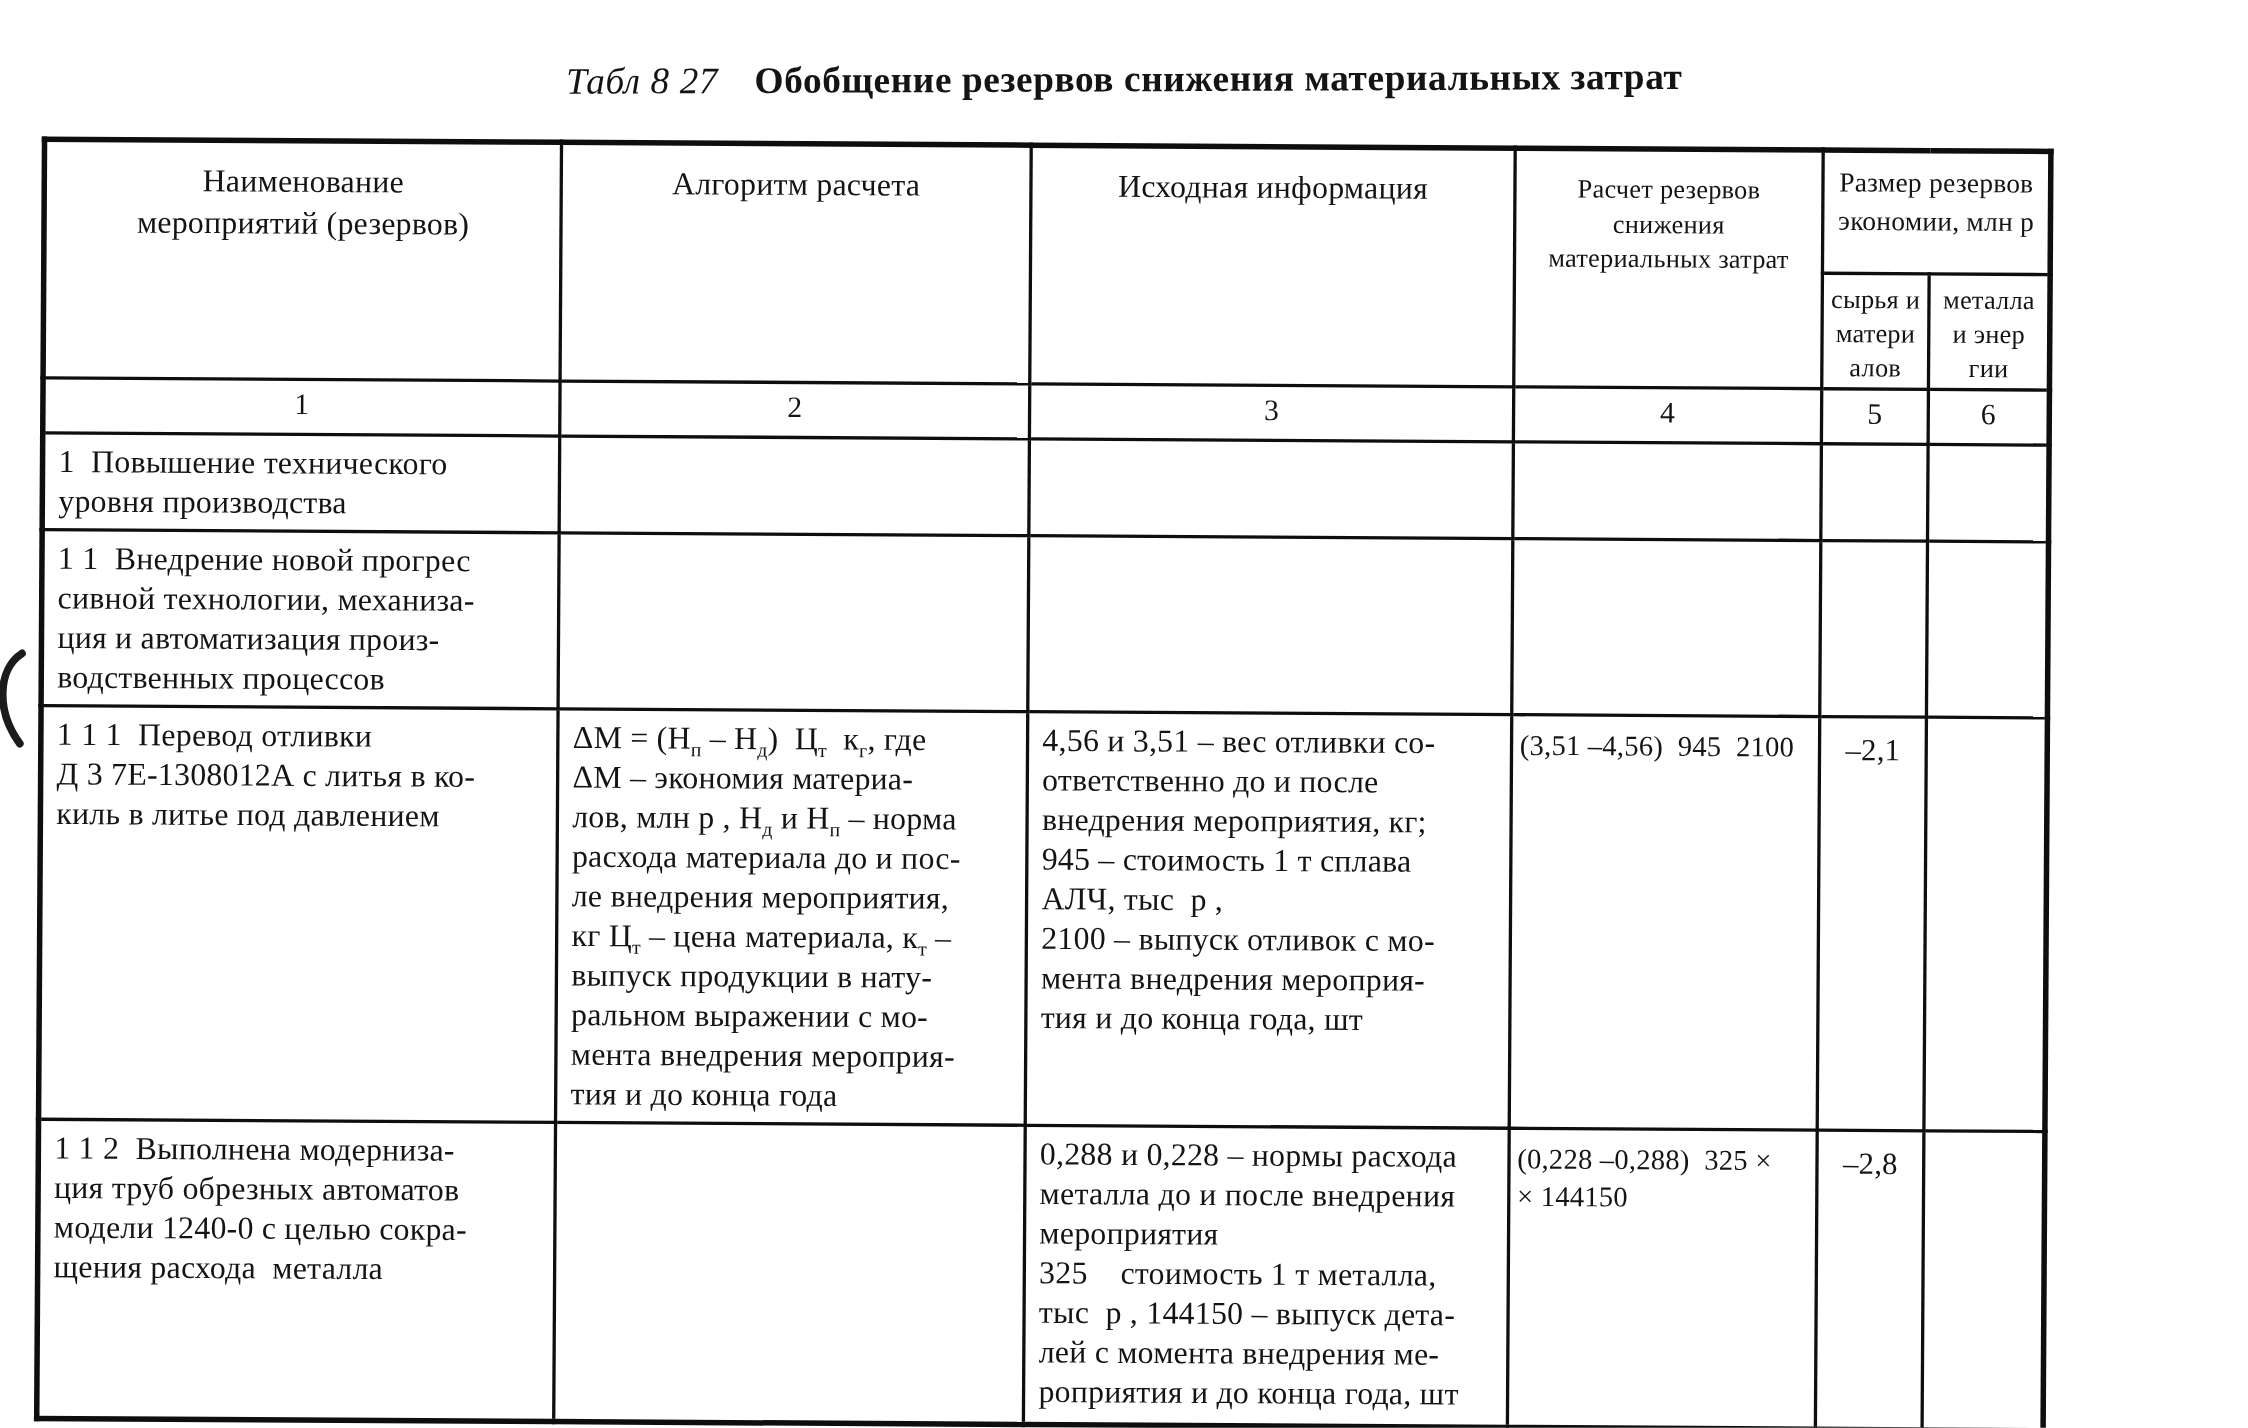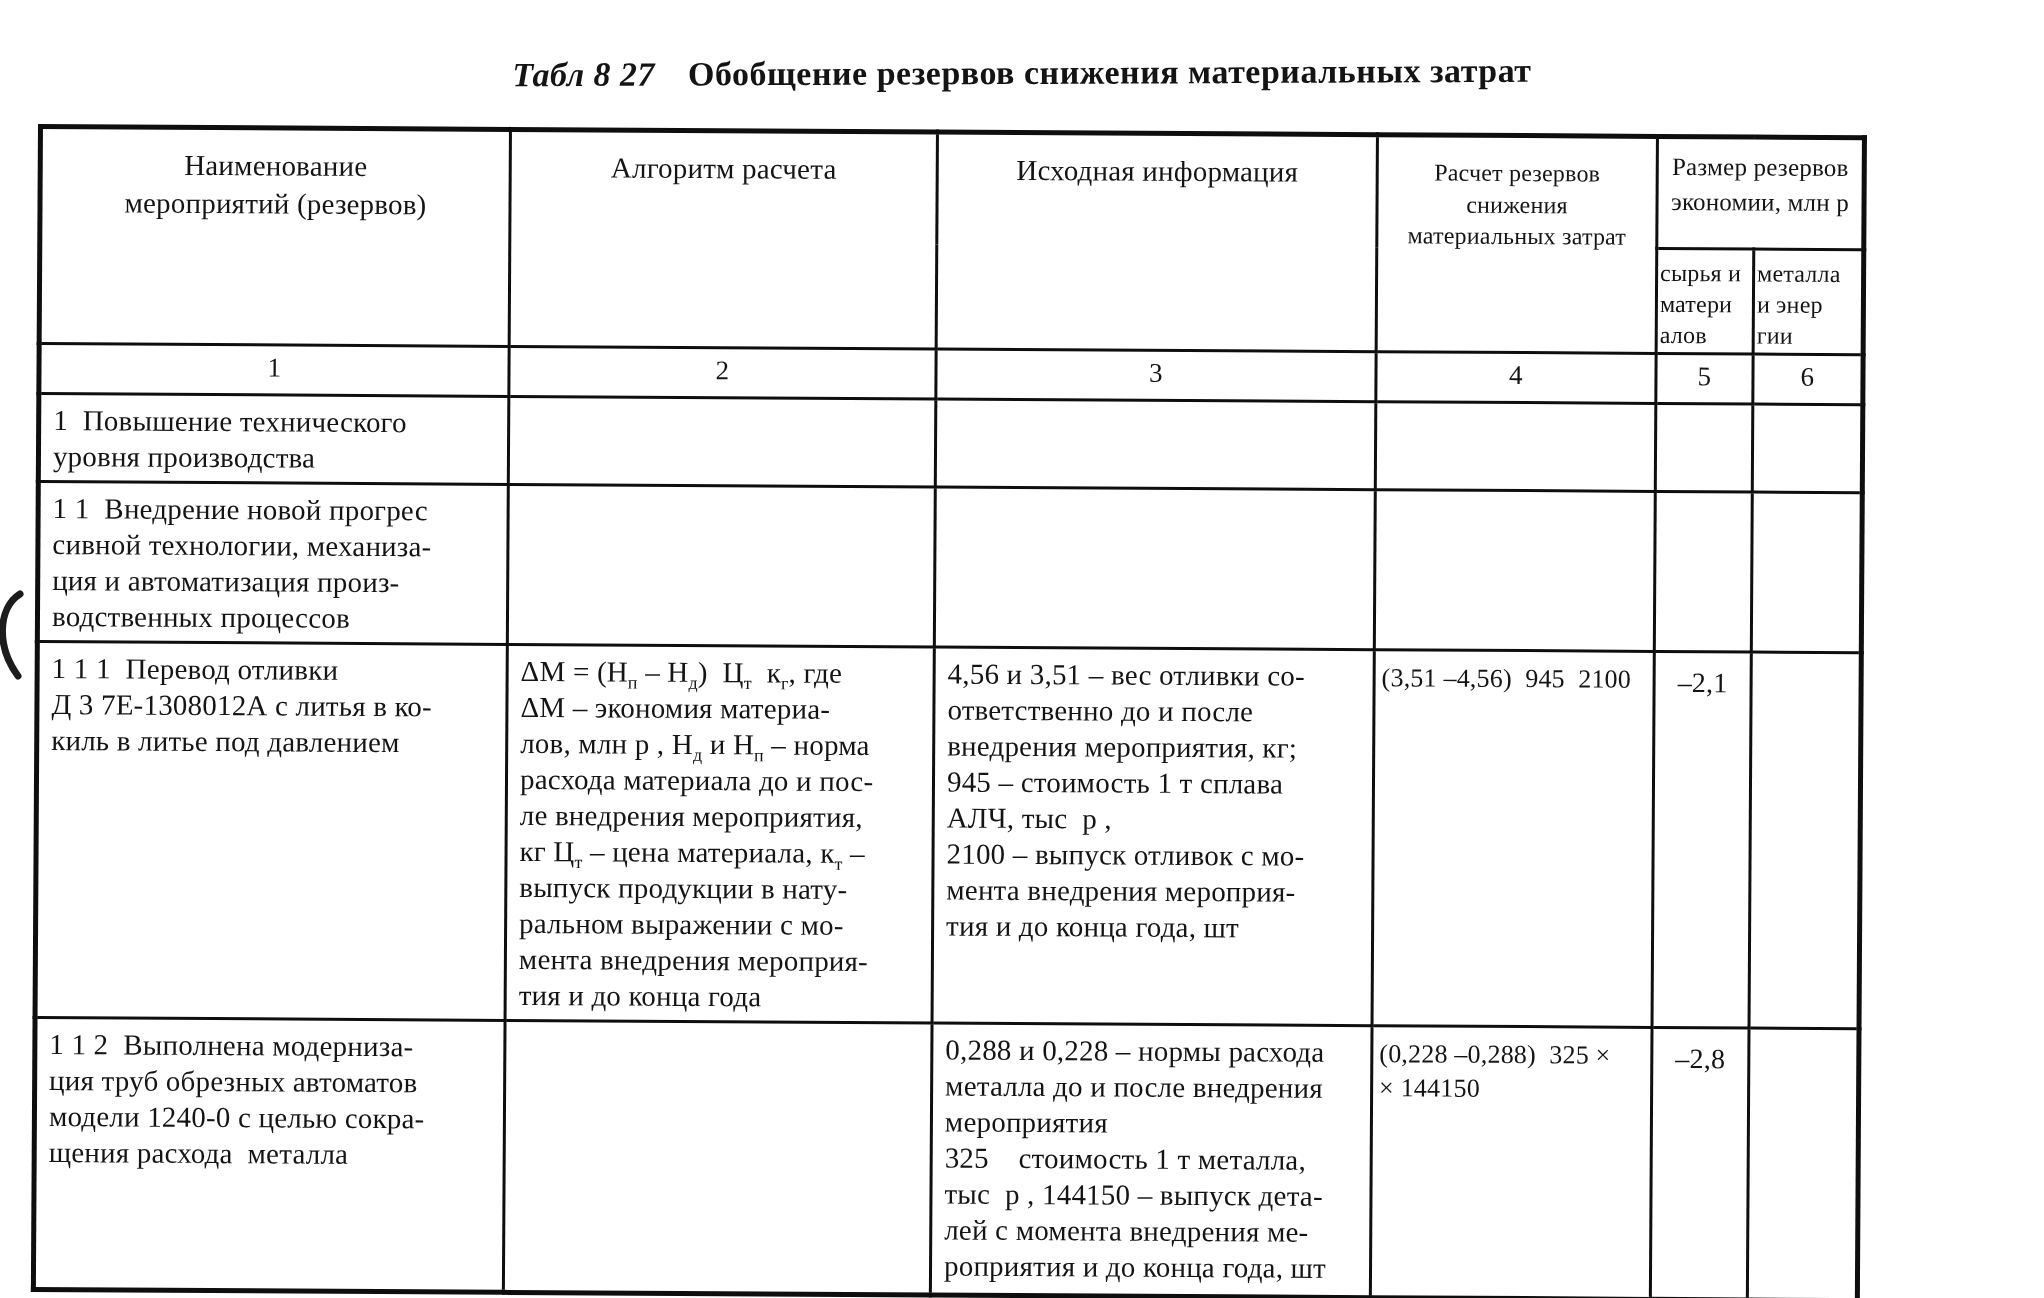--- a/index.html
+++ b/index.html
@@ -16,21 +16,21 @@
   .caption {
     position: absolute;
     top: 54px; left: 0;
     width: 2044px;
     text-align: center;
     font-size: 34px;
     letter-spacing: 0.5px;
     transform: rotate(-0.25deg);
     white-space: nowrap;
   }
-  .caption .prefix { font-style: italic; font-weight: 700; margin-right: 33px; }
+  .caption .prefix { font-style: italic; font-weight: 400; margin-right: 33px; }
   .caption .main  { font-weight: 700; }
 
   .table-wrap {
     position: absolute;
     left: 38px; top: 124px;
     transform: rotate(0.35deg);
     transform-origin: 0 0;
   }
 
   table.grid {
@@ -44,21 +44,21 @@
     white-space: pre-wrap;
     overflow: hidden;
     letter-spacing: 0.2px;
   }
 
   .grid th { font-weight: 400; }
 
   .th-main  { vertical-align: top; text-align: center; padding: 16px 8px 0 8px; font-size: 29px; line-height: 1.32; }
   .th-calc  { font-size: 24px; padding-top: 20px; }
   .th-group { vertical-align: top; text-align: center; padding: 10px 4px 0 4px; font-size: 25px; line-height: 1.4; }
-  .th-sub   { vertical-align: top; text-align: left; padding: 8px 2px 0 2px; font-size: 24px; line-height: 1.3; }
+  .th-sub   { vertical-align: top; text-align: center; padding: 8px 2px 0 2px; font-size: 24px; line-height: 1.3; }
 
   tr.h1 { height: 112px; }
   tr.h2 { height: 82px;  }
   tr.h3 { height: 50px;  }
   tr.r1 { height: 83px;  }
   tr.r2 { height: 157px; }
   tr.r3 { height: 376px; }
   tr.r4 { height: 272px; }
 
   .num-row td { text-align: center; font-size: 27px; padding: 6px 0 2px 0; vertical-align: top; }

